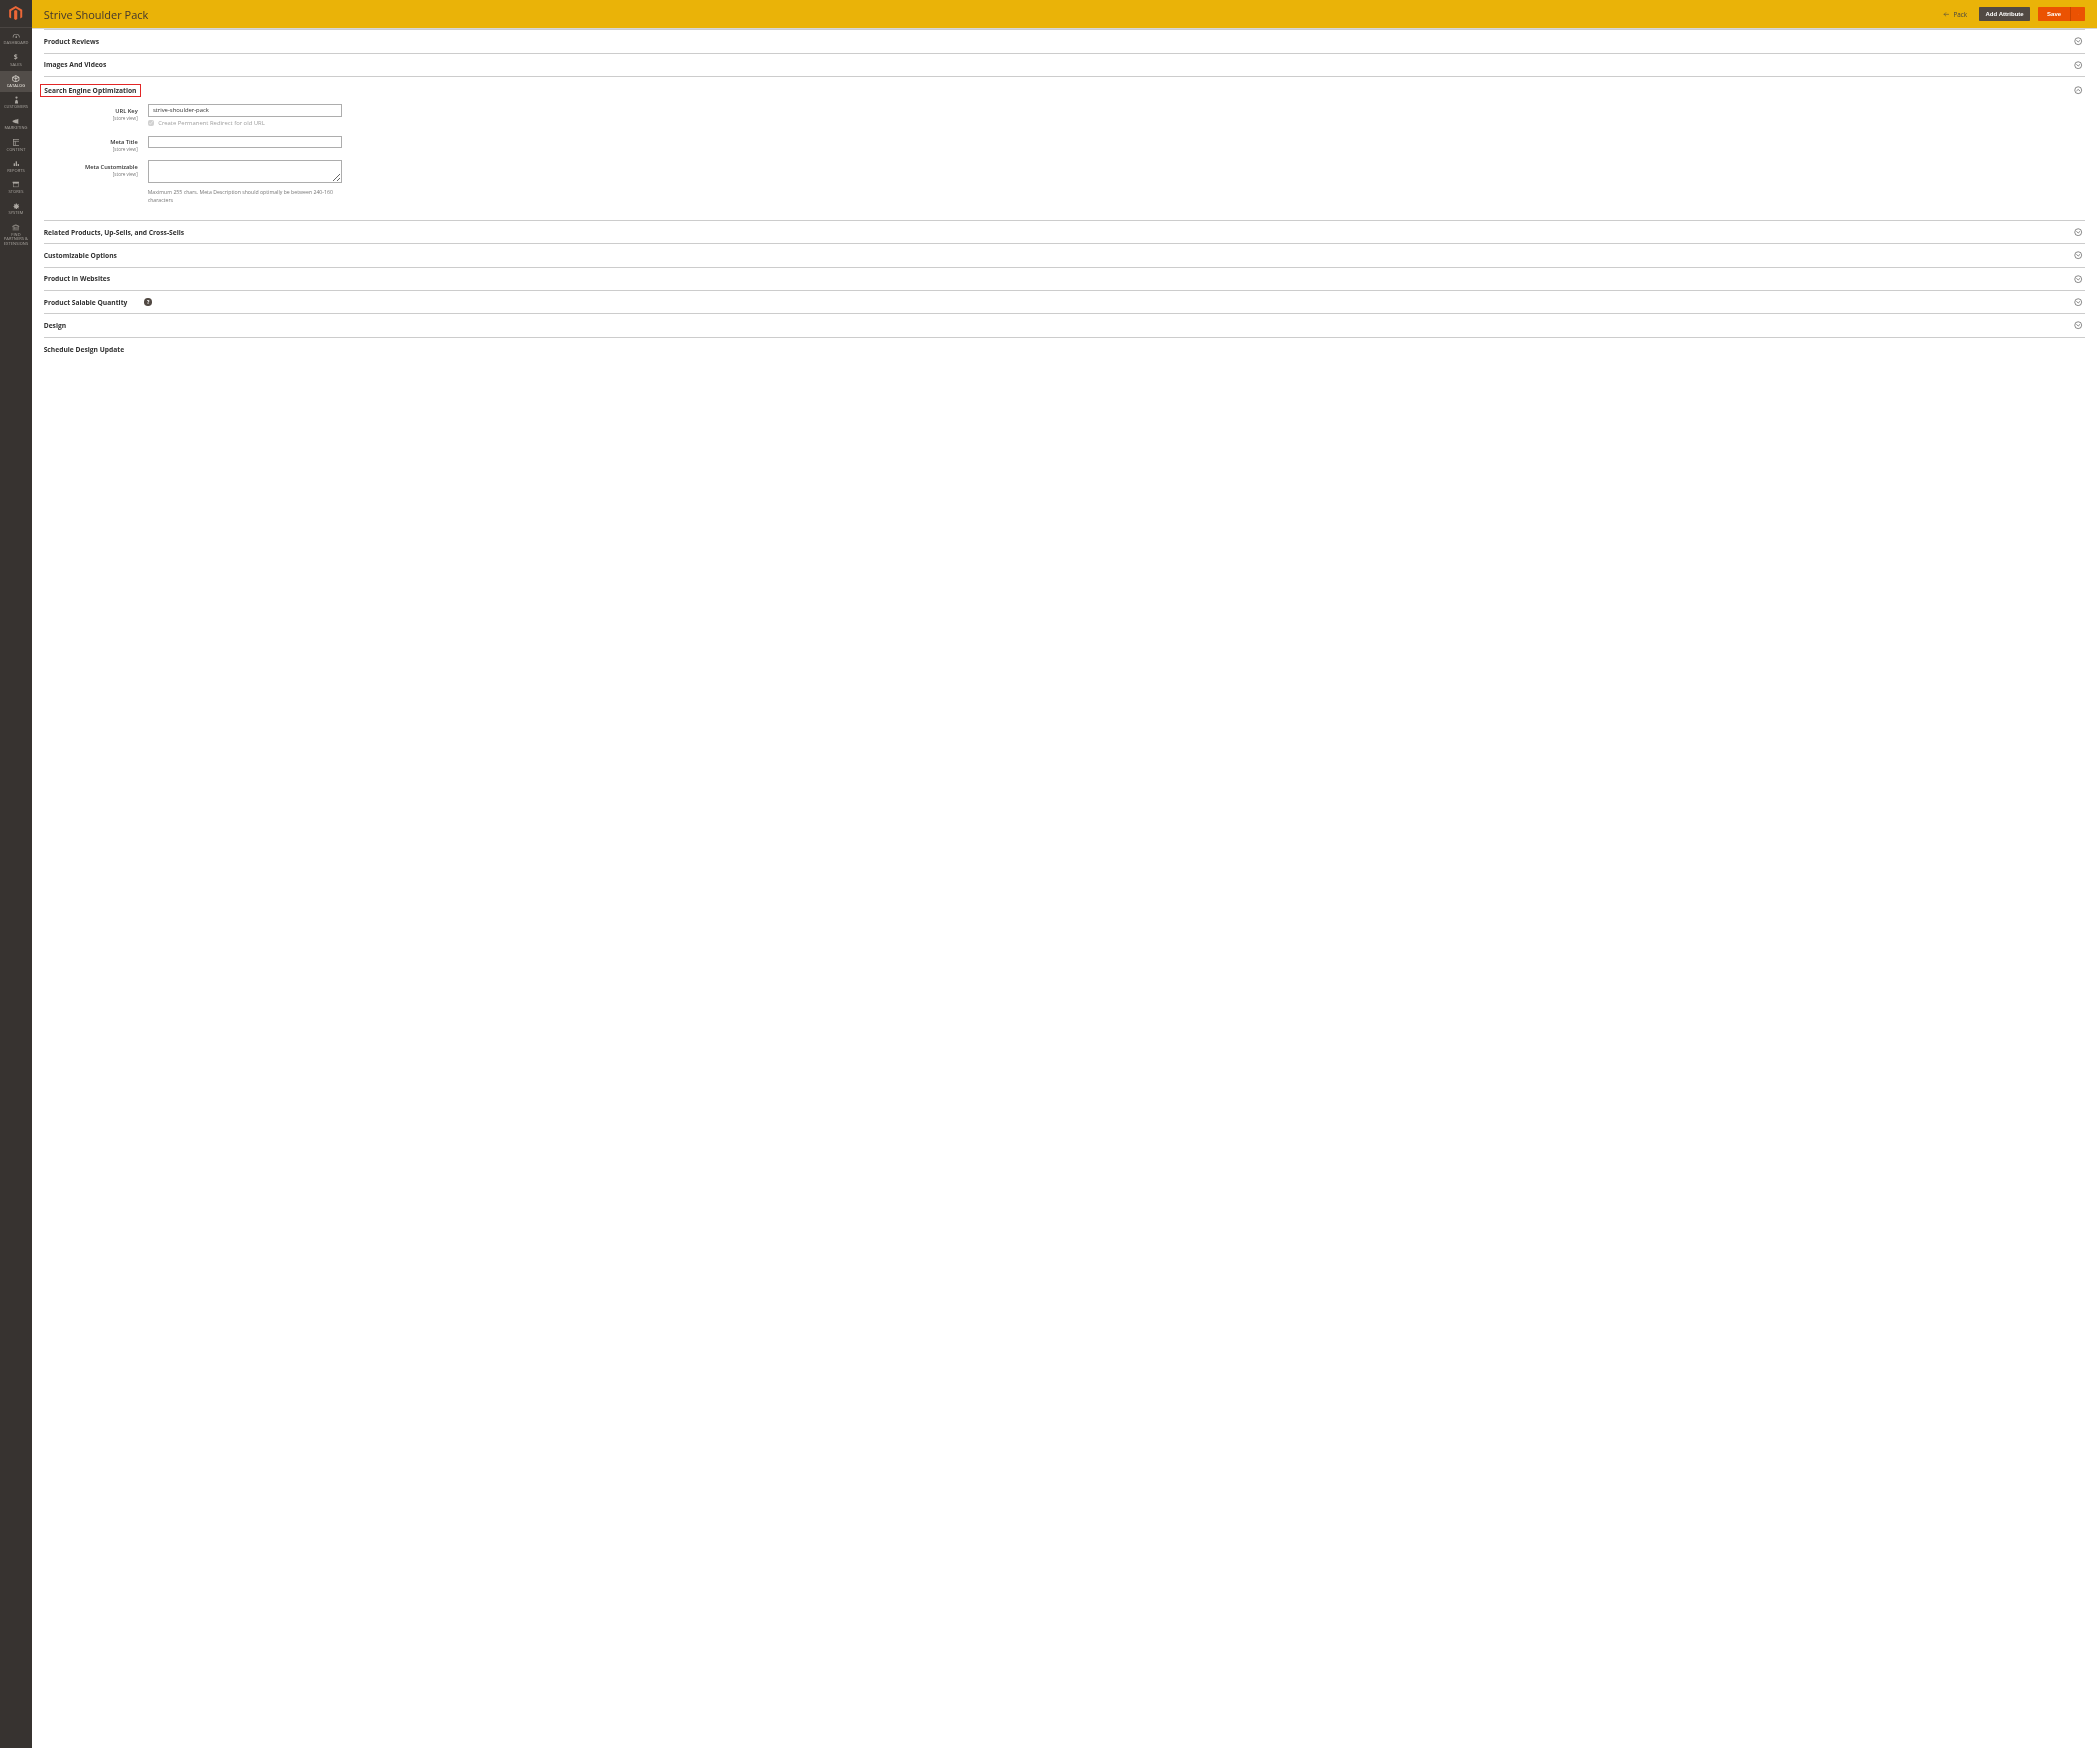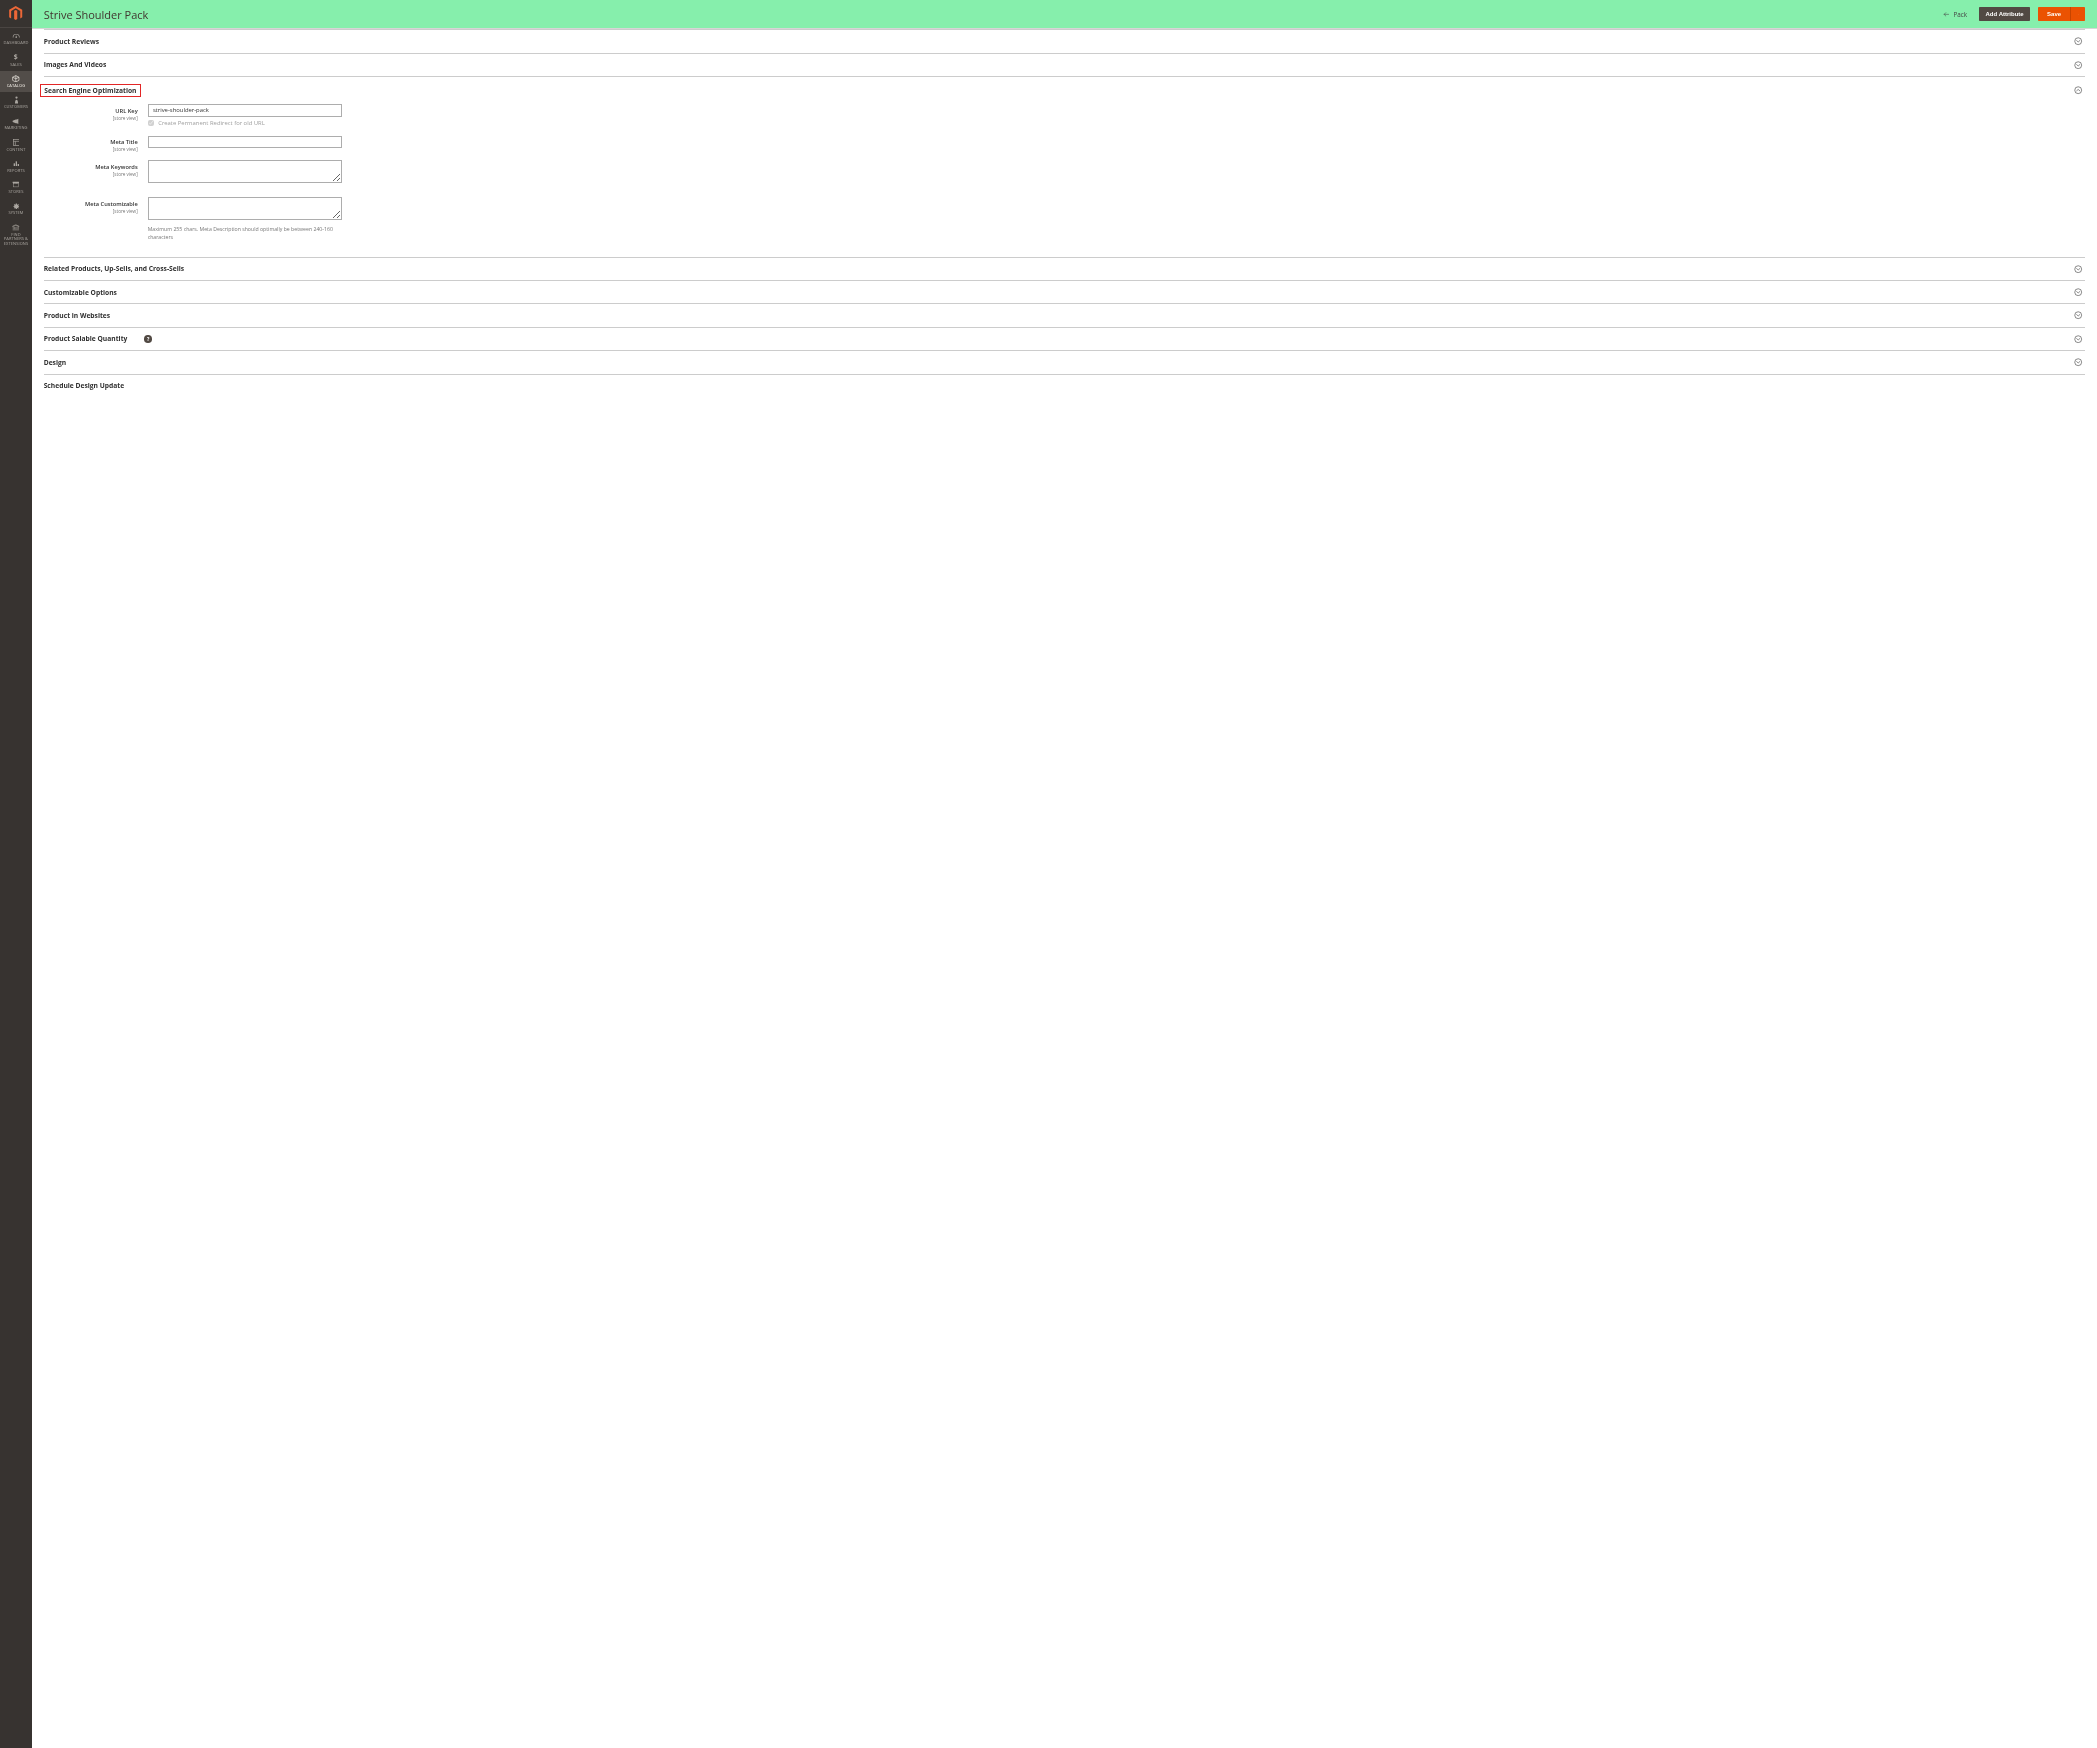--- a/index.html
+++ b/index.html
@@ -51,21 +51,21 @@
 
   
   .main {
     flex: 1;
     background: #fff;
     display: flex;
     flex-direction: column;
     min-width: 0;
   }
   .header {
-    background: #86efac;
+    background: #eab308;
     border-bottom: 0.4px solid #d6d6d6;
     padding: 6.7px 11.7px;
     display: flex;
     align-items: center;
     gap: 7.6px;
   }
   .page-title {
     font-size: 11px;
     font-weight: 400;
     color: #41362f;
@@ -402,29 +402,20 @@
           <div class="form-row" style="margin-bottom:8.4px;">
             <div class="form-label-col">
               <span class="form-label">Meta Title</span>
               <span class="form-scope">[store view]</span>
             </div>
             <div class="form-input-col">
               <input type="text" class="txt-input" value="" style="">
             </div>
           </div>
 
-          <div class="form-row" style="margin-bottom:11.7px;">
-            <div class="form-label-col">
-              <span class="form-label">Meta Keywords</span>
-              <span class="form-scope">[store view]</span>
-            </div>
-            <div class="form-input-col">
-              <textarea class="txt-area" style=""></textarea>
-            </div>
-          </div>
 
           <div class="form-row">
             <div class="form-label-col">
               <span class="form-label">Meta Customizable</span>
               <span class="form-scope">[store view]</span>
             </div>
             <div class="form-input-col">
               <textarea class="txt-area tall" style=""></textarea>
               <div class="hint">Maximum 255 chars. Meta Description should optimally be between 240-160 characters</div>
             </div>

